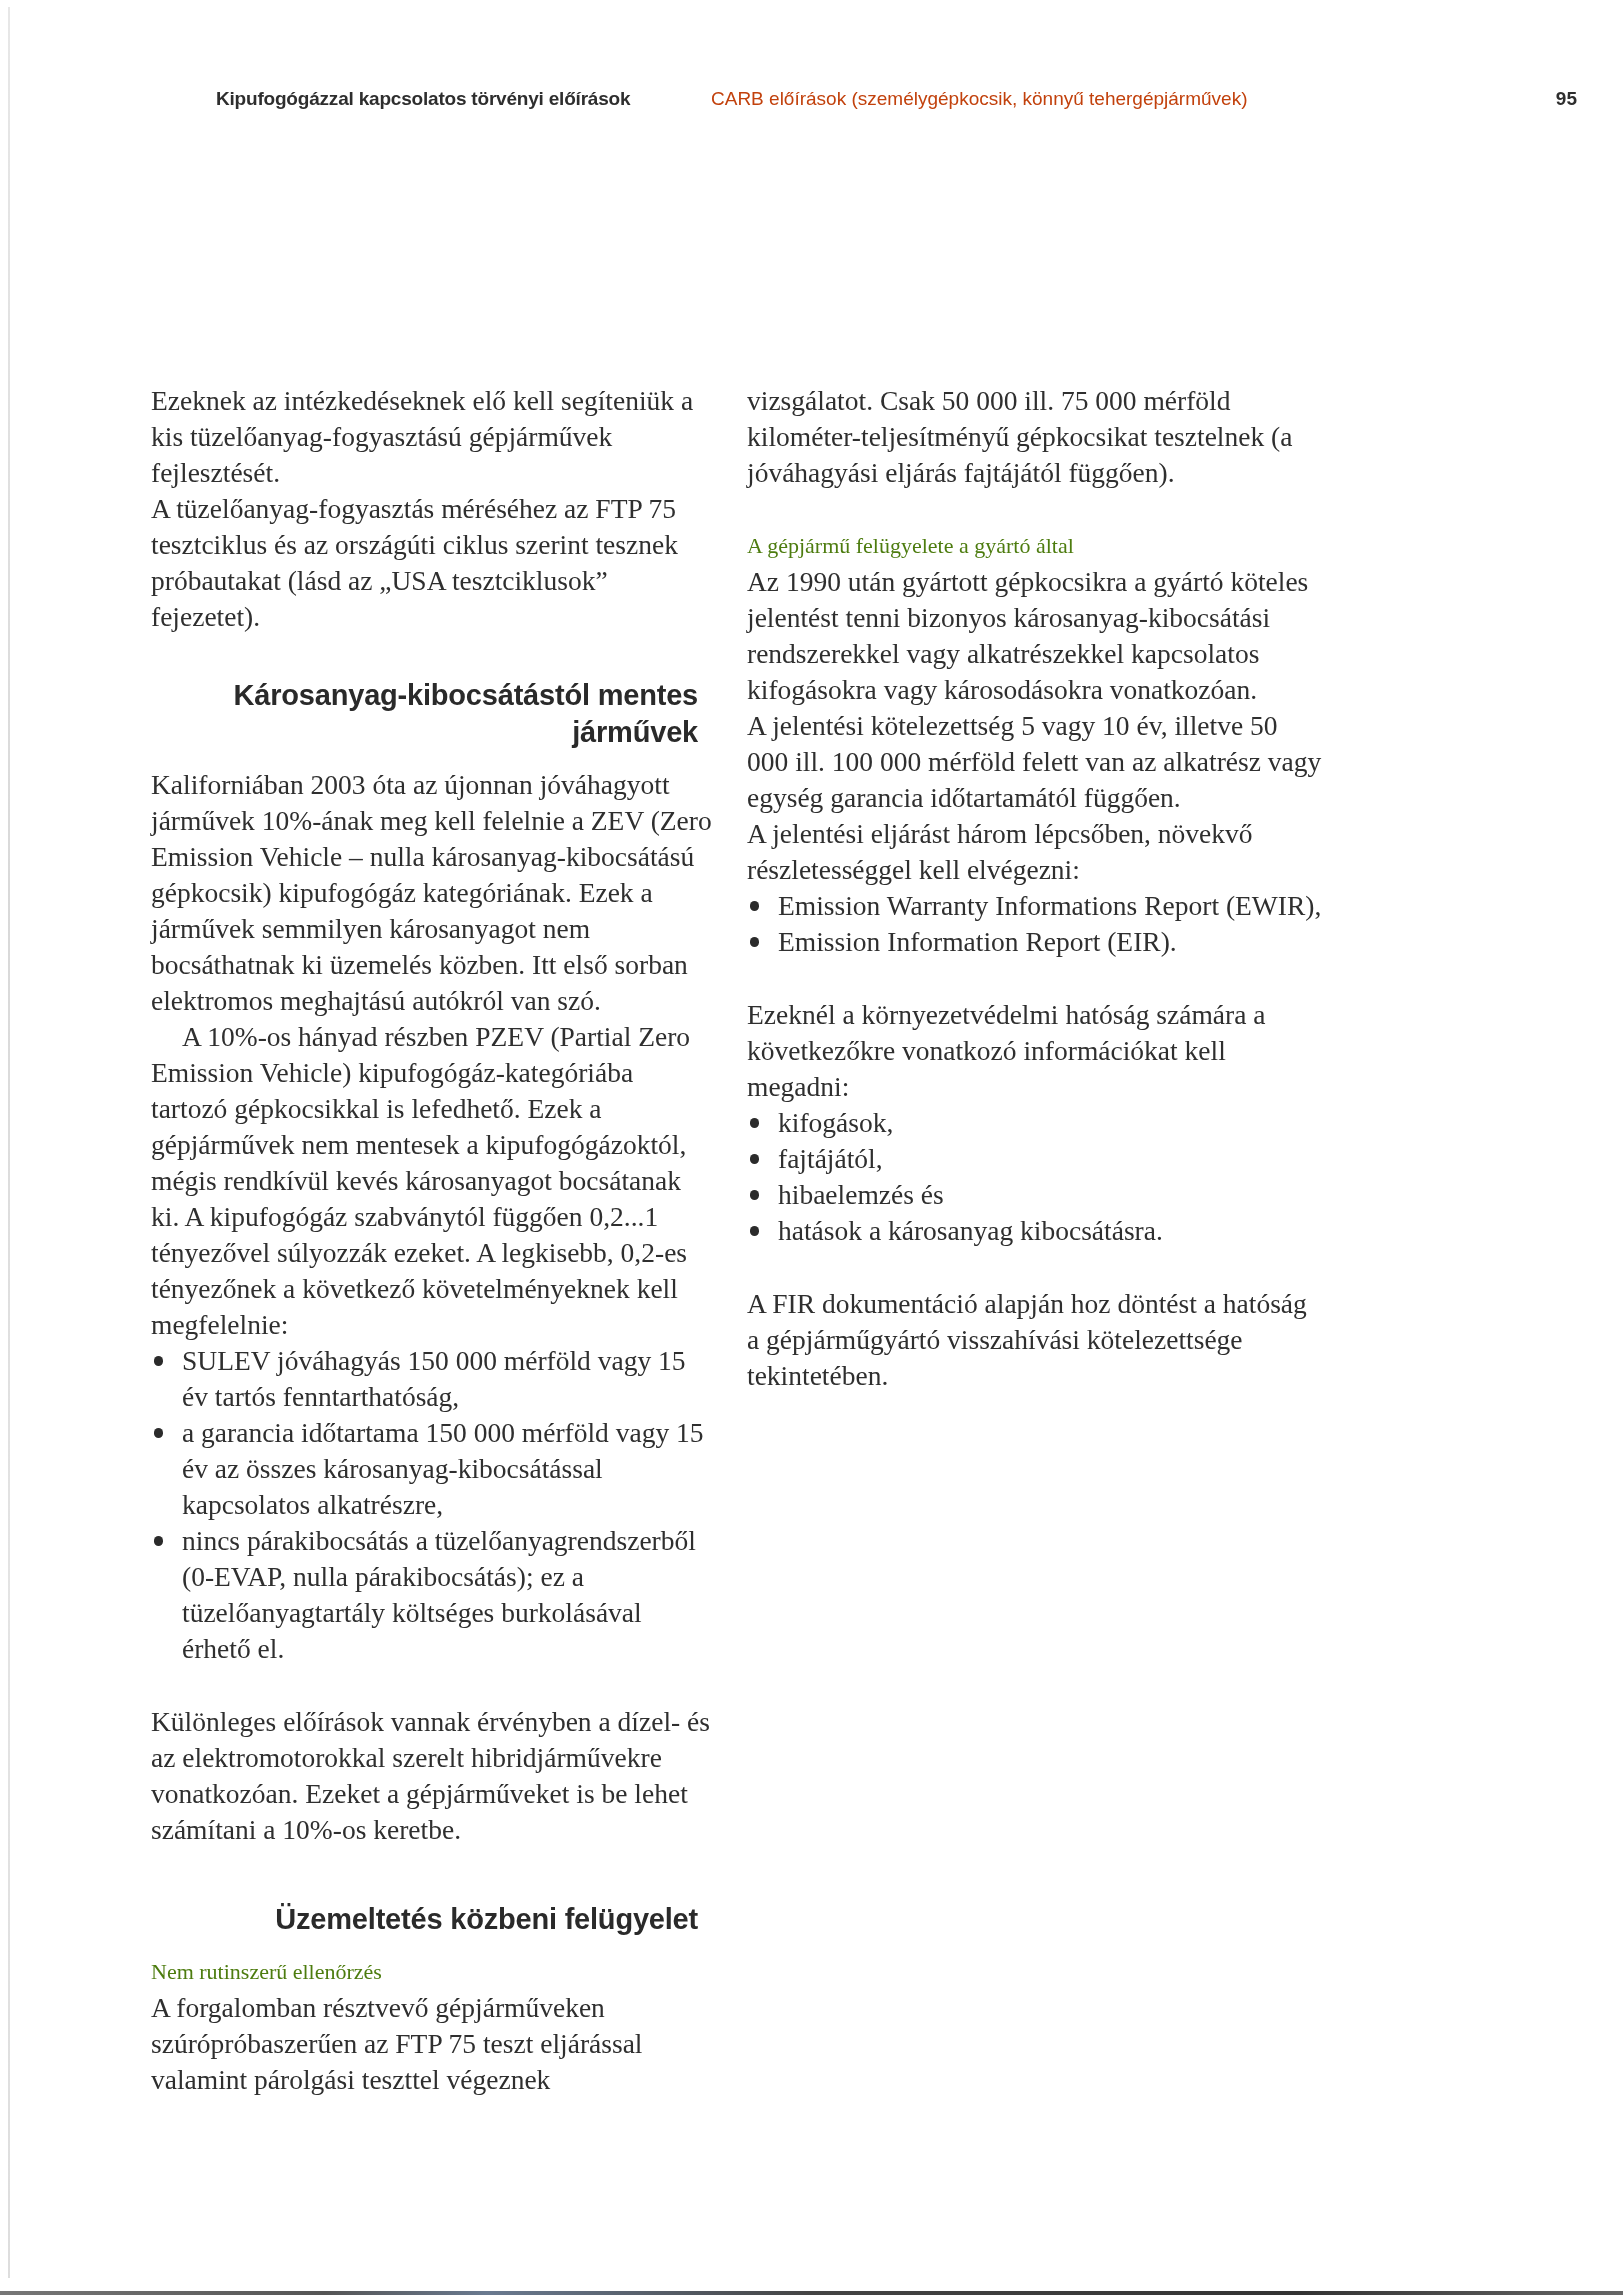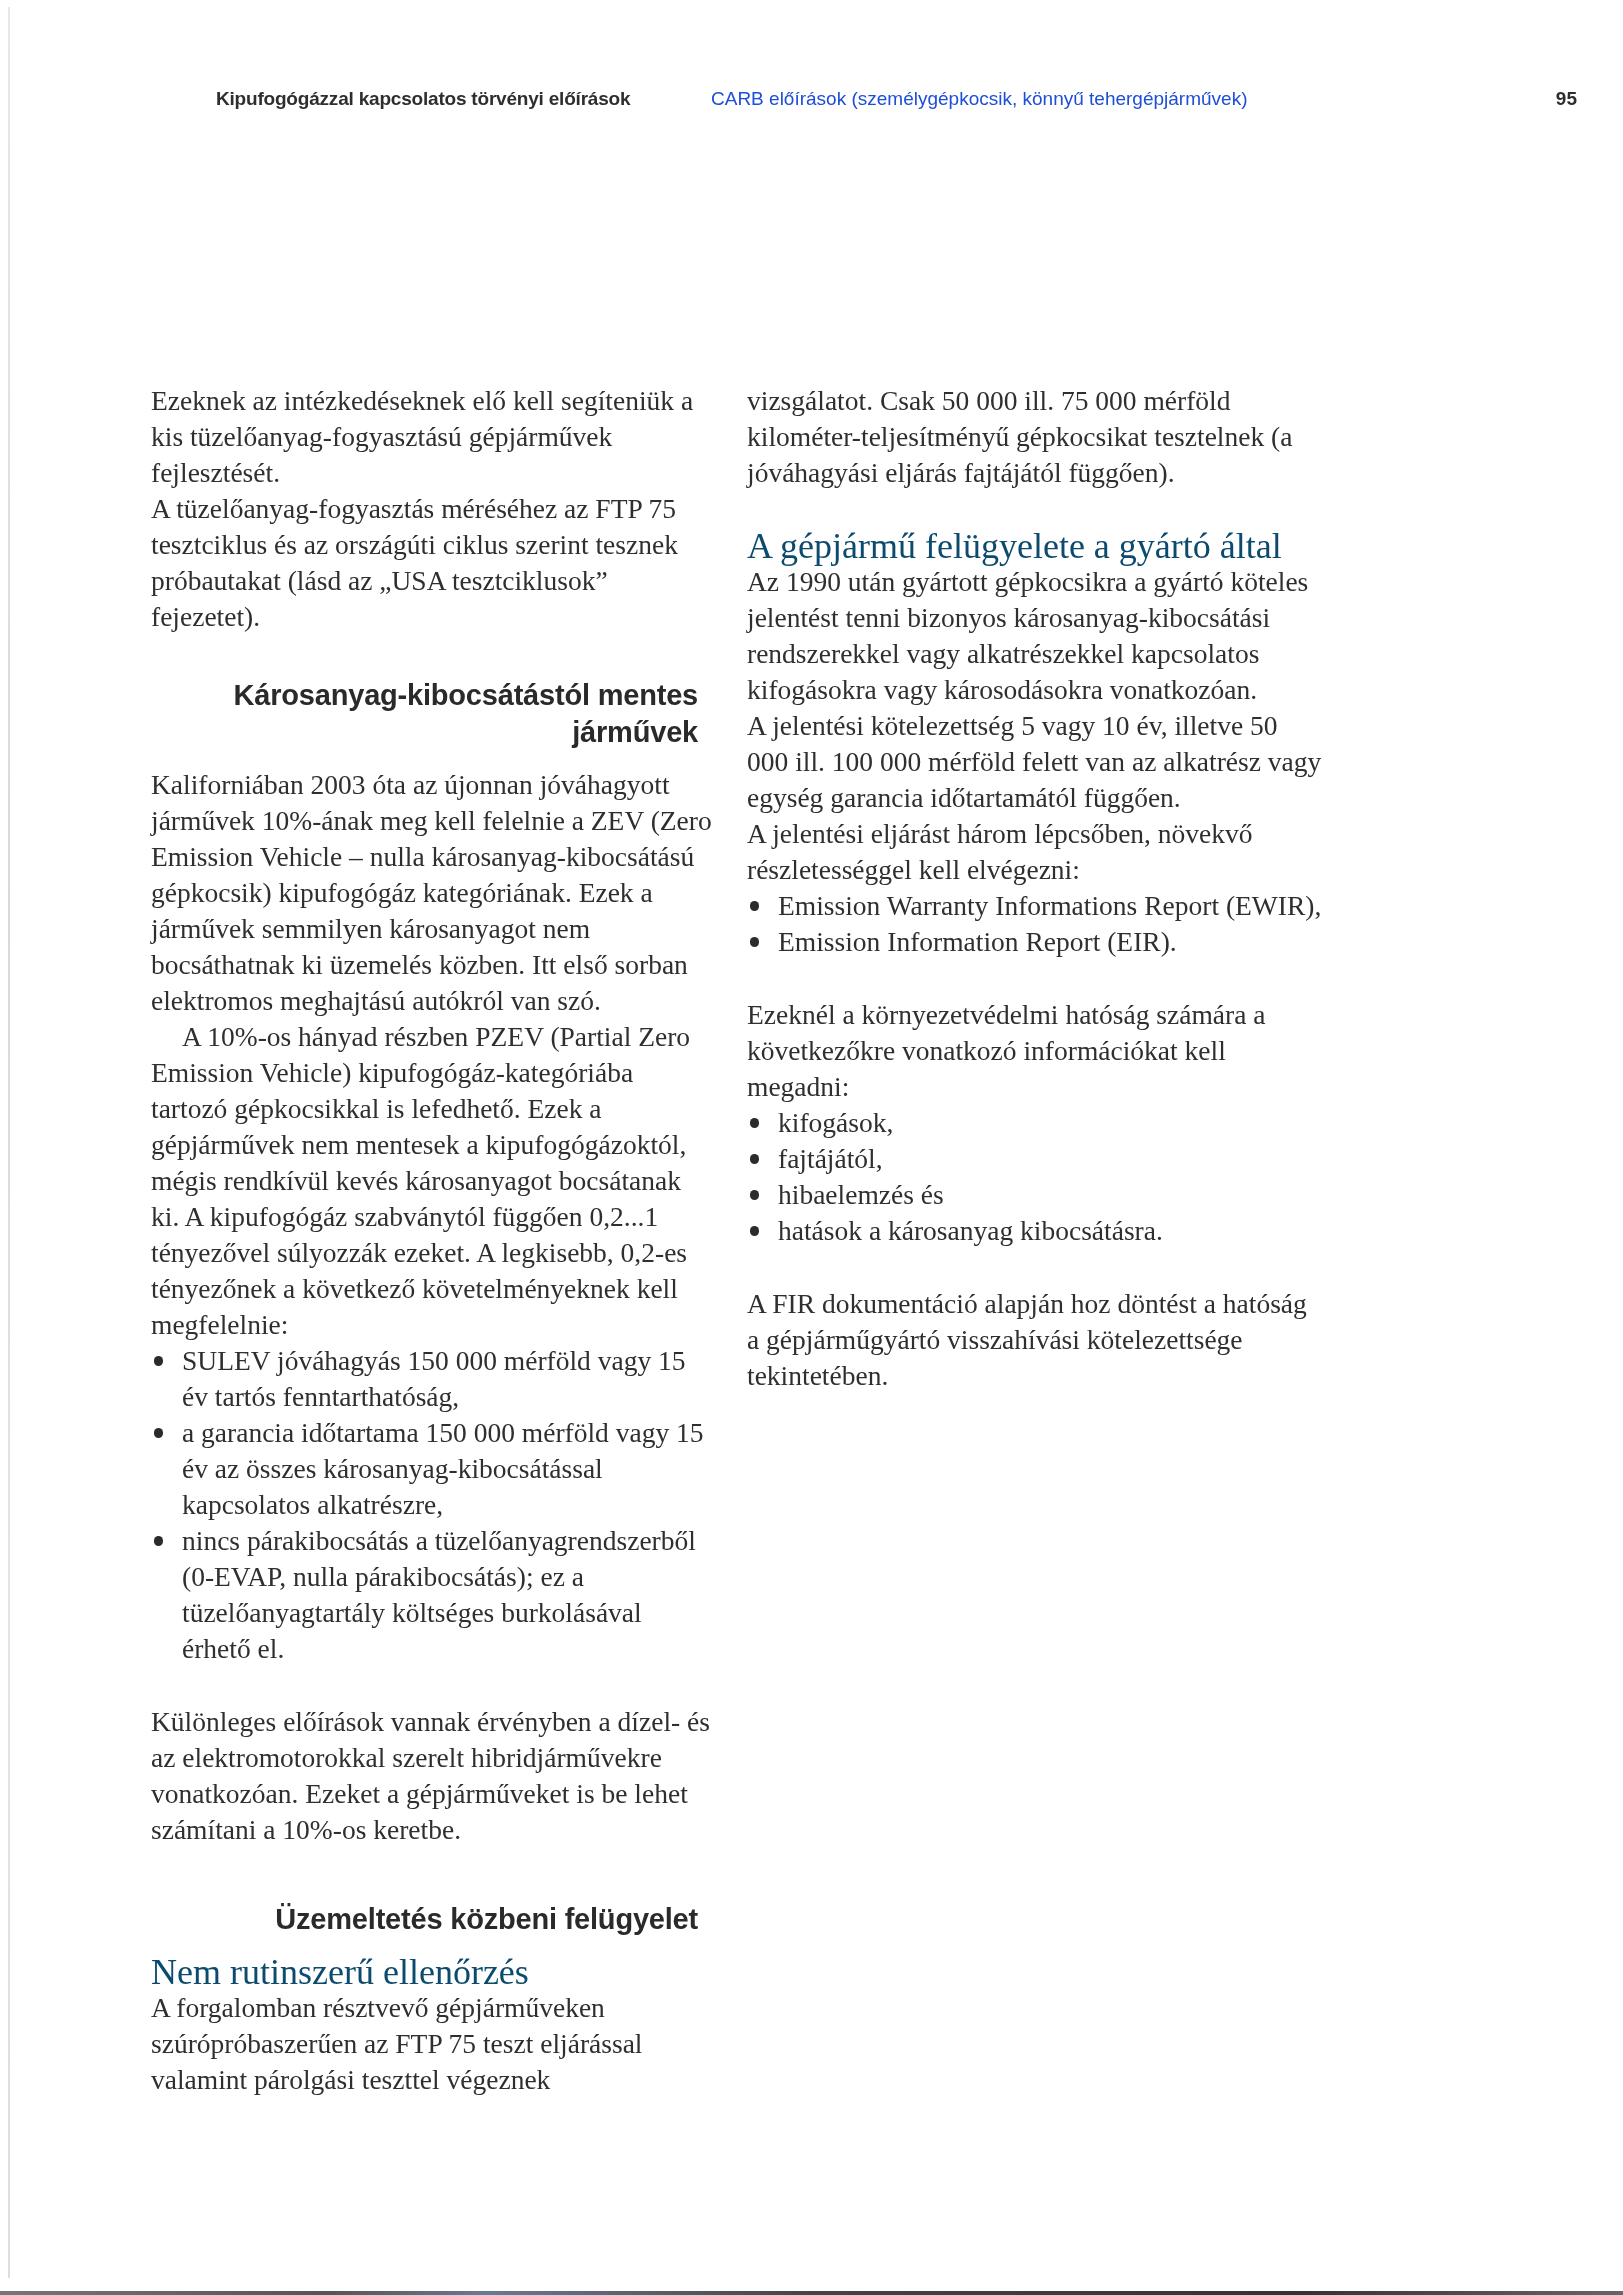--- a/index.html
+++ b/index.html
@@ -46,21 +46,21 @@
     position: absolute;
     left: 0;
     font-weight: bold;
     color: #2e2e2e;
     letter-spacing: -0.2px;
     text-align: center;
   }
   .rh-section {
     position: absolute;
     left: 495px;
-    color: #1d4ed8;
+    color: #c2410c;
     font-weight: normal;
   }
   .rh-page {
     position: absolute;
     right: 0;
     font-weight: bold;
     color: #2e2e2e;
   }
   .column {
     position: absolute;
@@ -83,24 +83,24 @@
     font-size: 29px;
     line-height: 37px;
     margin: 16px;
     color: #2a2a2a;
     letter-spacing: -0.2px;
     text-align: right;
   }
   h3 {
     font-family: "Liberation Serif", serif;
     font-weight: normal;
-    font-size: 36px;
+    font-size: 22px;
     line-height: 36px;
     margin: 0;
-    color: #0c4a6e;
+    color: #4d7c0f;
   }
   ul {
     list-style: none;
     margin: 0;
     padding: 0;
   }
   li {
     position: relative;
     padding-left: 31px;
   }

